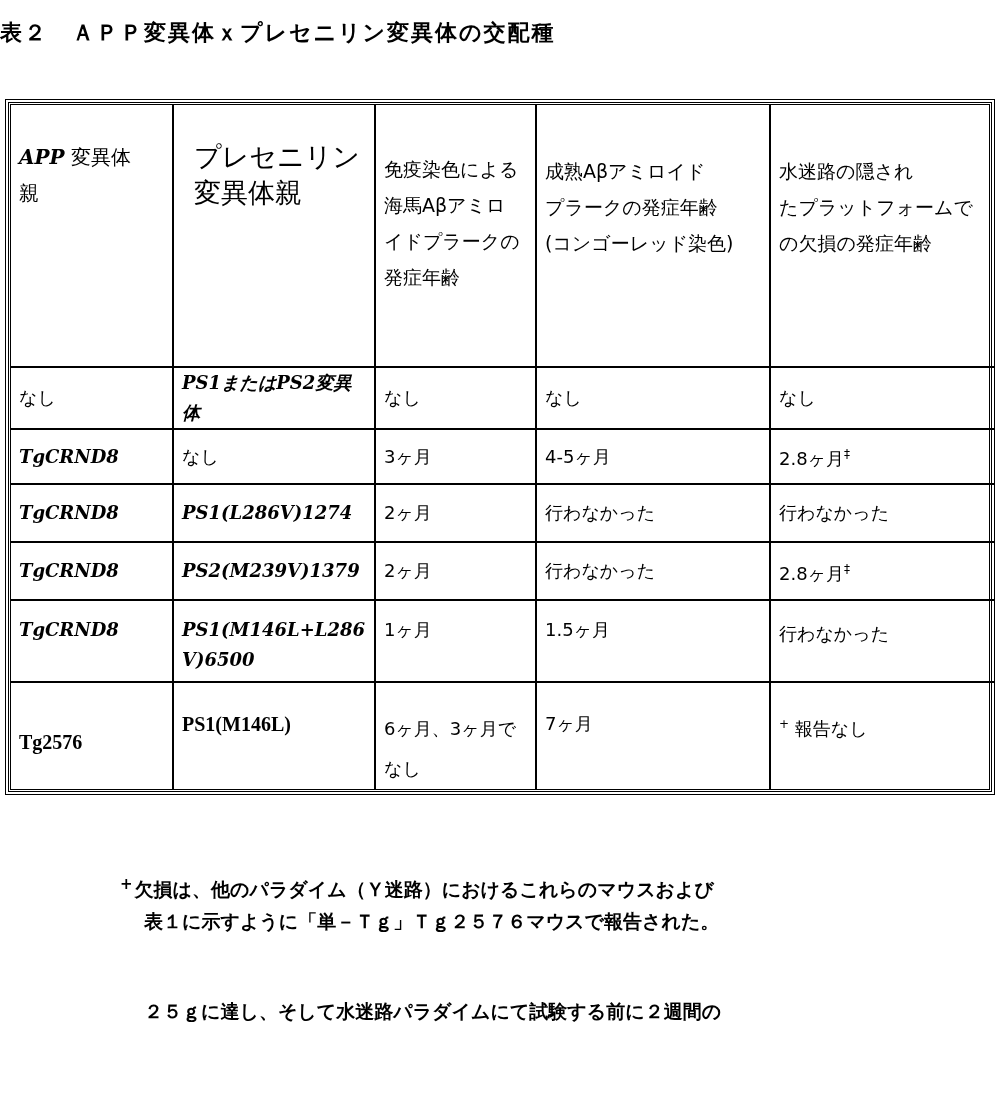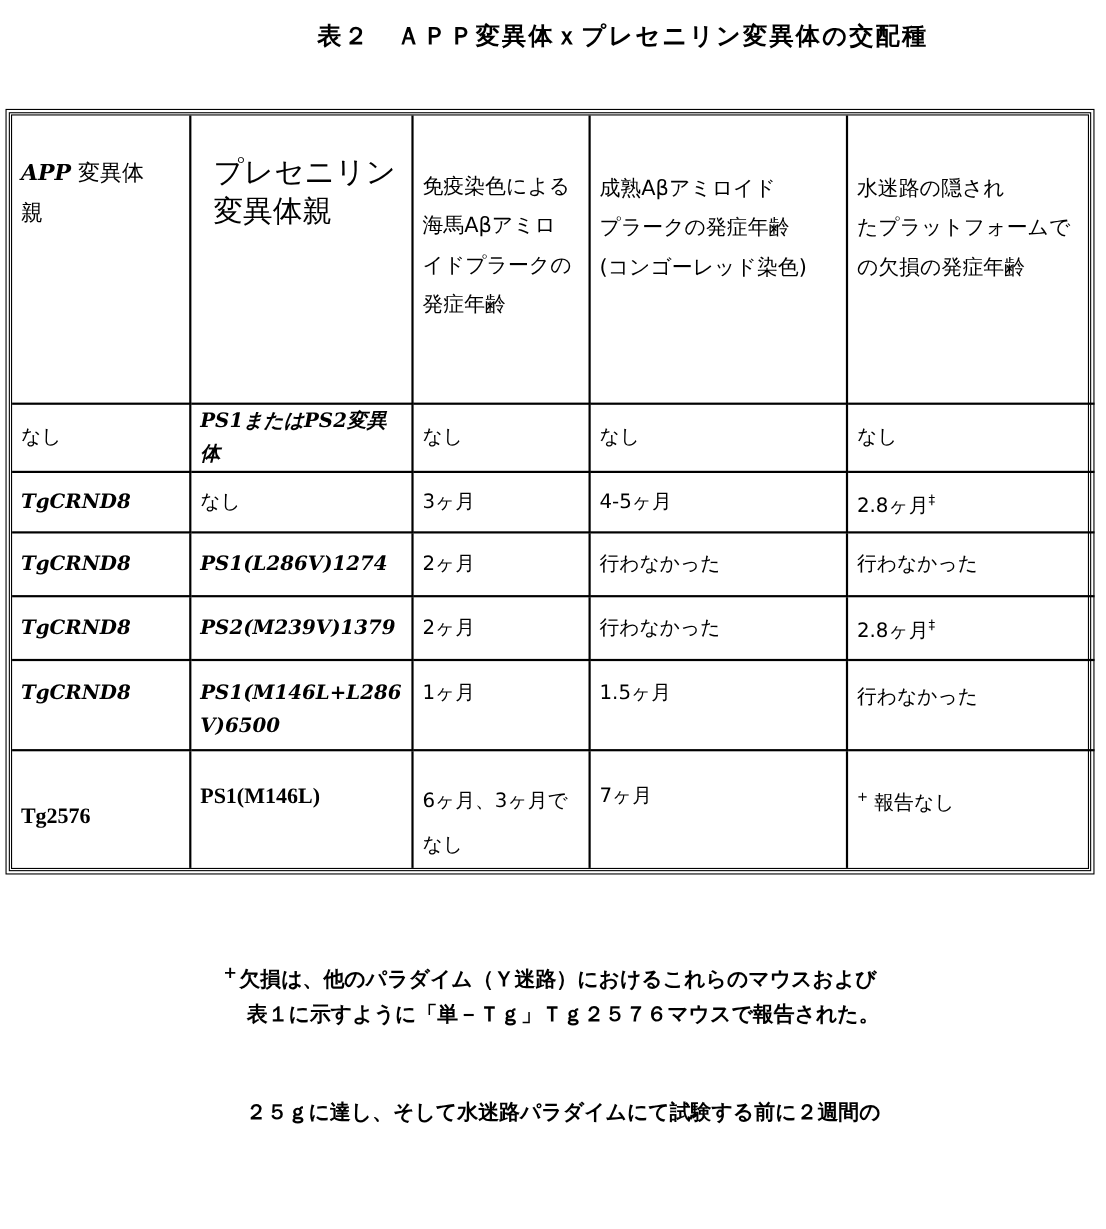--- a/index.html
+++ b/index.html
@@ -1,21 +1,21 @@
 <!DOCTYPE html>
 <html><head>
 <meta charset="utf-8">
 <style>
   html, body { margin: 0; padding: 0; background: #ffffff; }
   body {
     width: 1005px; height: 1117px; position: relative; overflow: hidden;
     font-family: "DejaVu Serif", "Liberation Serif", serif; color: #000;
   }
   .title {
-    position: absolute; left: 12px; width: 832px; top: 18px; text-align: right;
+    position: absolute; left: 0; width: 832px; top: 18px; text-align: left;
     font-family: "DejaVu Sans", sans-serif; font-size: 22px; font-weight: bold; letter-spacing: 2px;
   }
   .table-wrap {
     position: absolute; left: 8px; top: 78px; width: 984px; height: 690px;
     border: 3px double #000; box-sizing: border-box;
     outline: 1px solid #000; outline-offset: 2px; margin-top: 24px;
   }
   table {
     border-collapse: collapse; width: 100%; height: 100%; table-layout: fixed;
   }
@@ -35,21 +35,21 @@
   .apphdr-en { font-family: "DejaVu Serif", serif; font-style: italic; font-weight: bold; }
   .row td { vertical-align: middle; }
   .en { font-family: "DejaVu Serif", "Liberation Serif", serif; font-style: italic; font-weight: bold; font-size: 18px; }
   .en-upright { font-family: "Liberation Serif", "DejaVu Serif", serif; font-weight: bold; font-size: 20px; }
   .jp { font-family: "DejaVu Sans", sans-serif; font-size: 18px; }
   .last td { vertical-align: top; padding-top: 26px; }
   .last td.c1 { vertical-align: middle; padding-top: 12px; }
   .notes { position: absolute; left: 0; width: 1005px; font-family: "DejaVu Sans", sans-serif; font-size: 19px; font-weight: bold; line-height: 32px; }
   .note1 { top: 868px; left: 120px; width: 760px; }
   .note2 { top: 995px; left: 120px; width: 760px; }
-  .note p { margin: 0; text-align: center; }
+  .note p { margin: 0; }
   .note .cont { padding-left: 24px; }
   .mark { font-size: 15px; vertical-align: super; margin-right: 2px; }
   .sup { font-size: 12px; vertical-align: super; }
 </style>
 </head>
 <body>
 
 <div class="title">表２　ＡＰＰ変異体ｘプレセニリン変異体の交配種</div>
 
 <div class="table-wrap">

